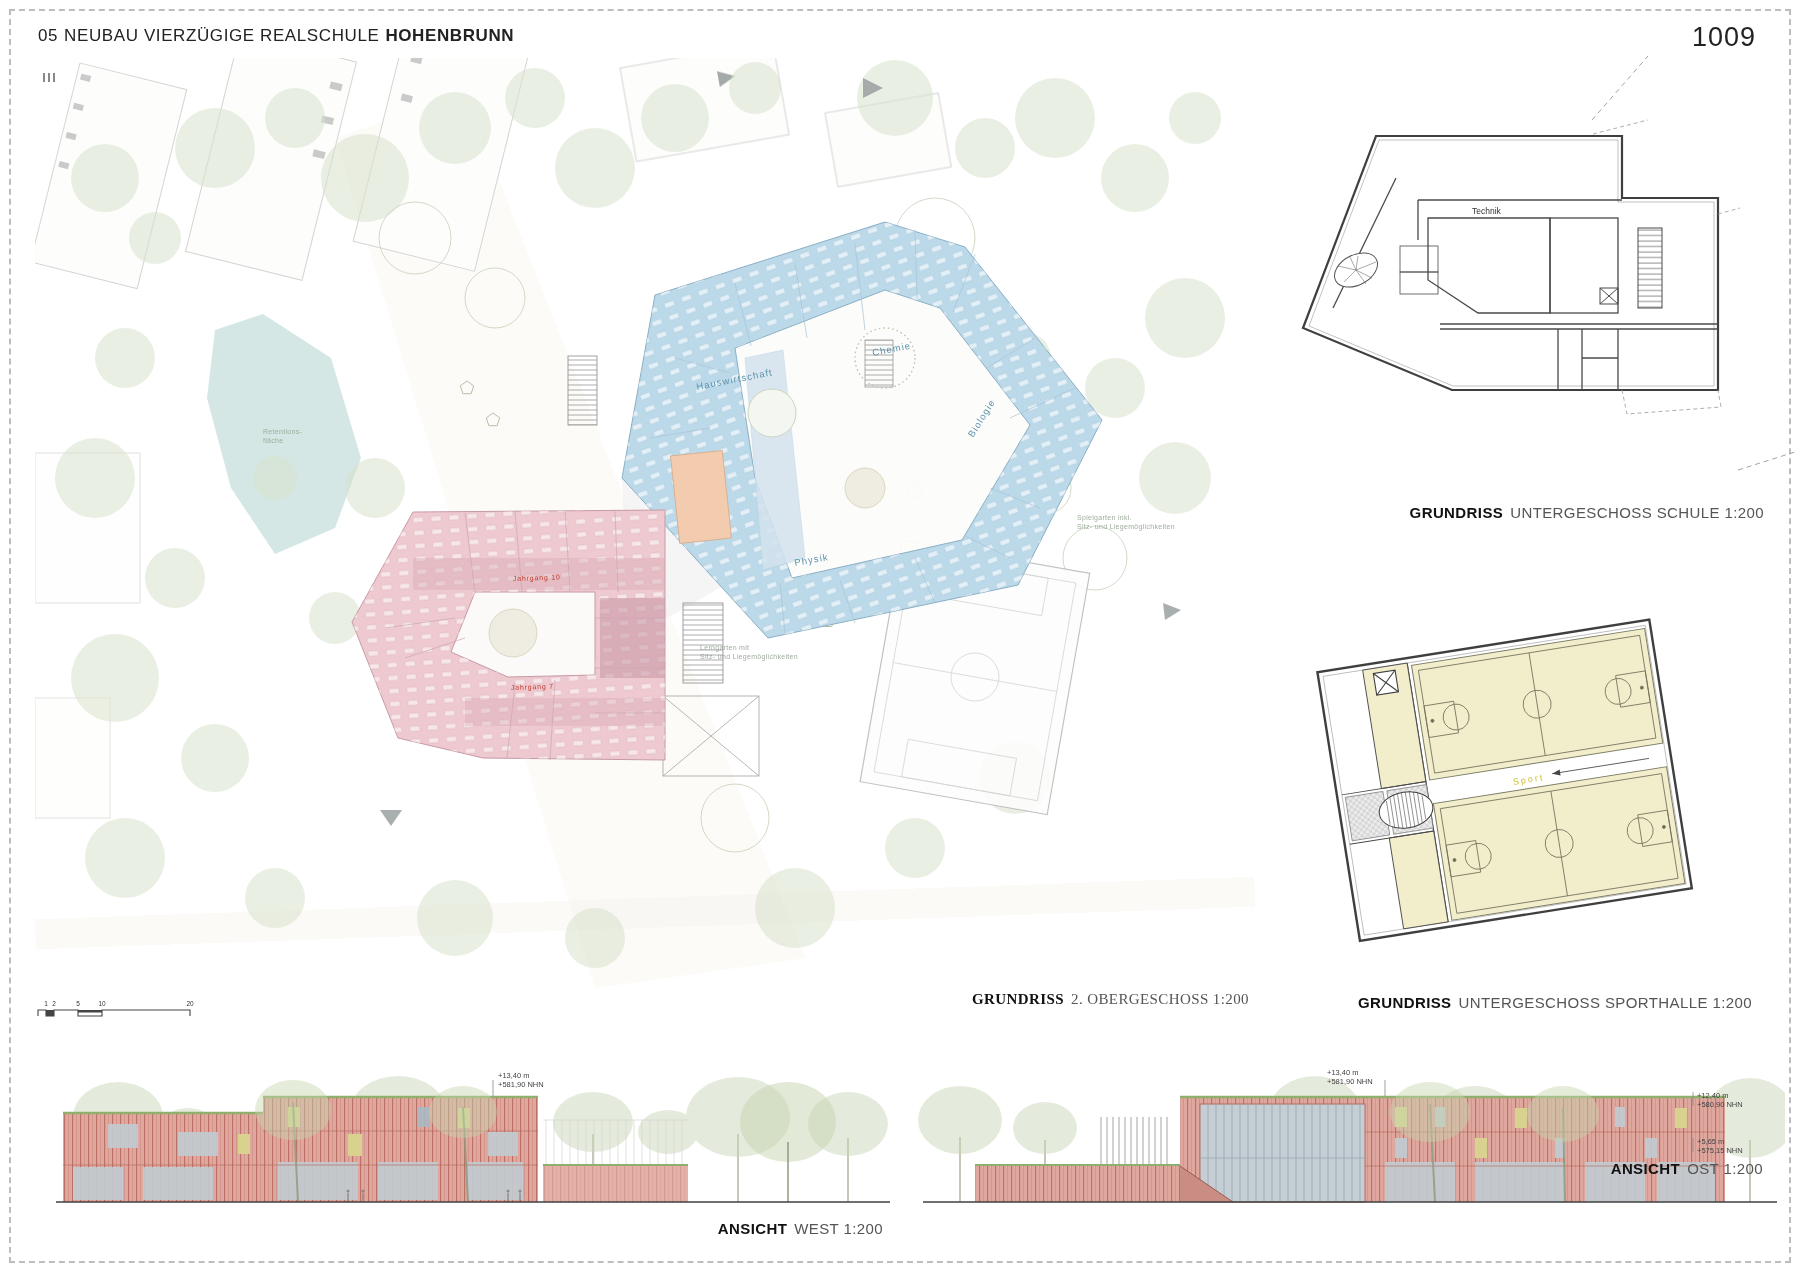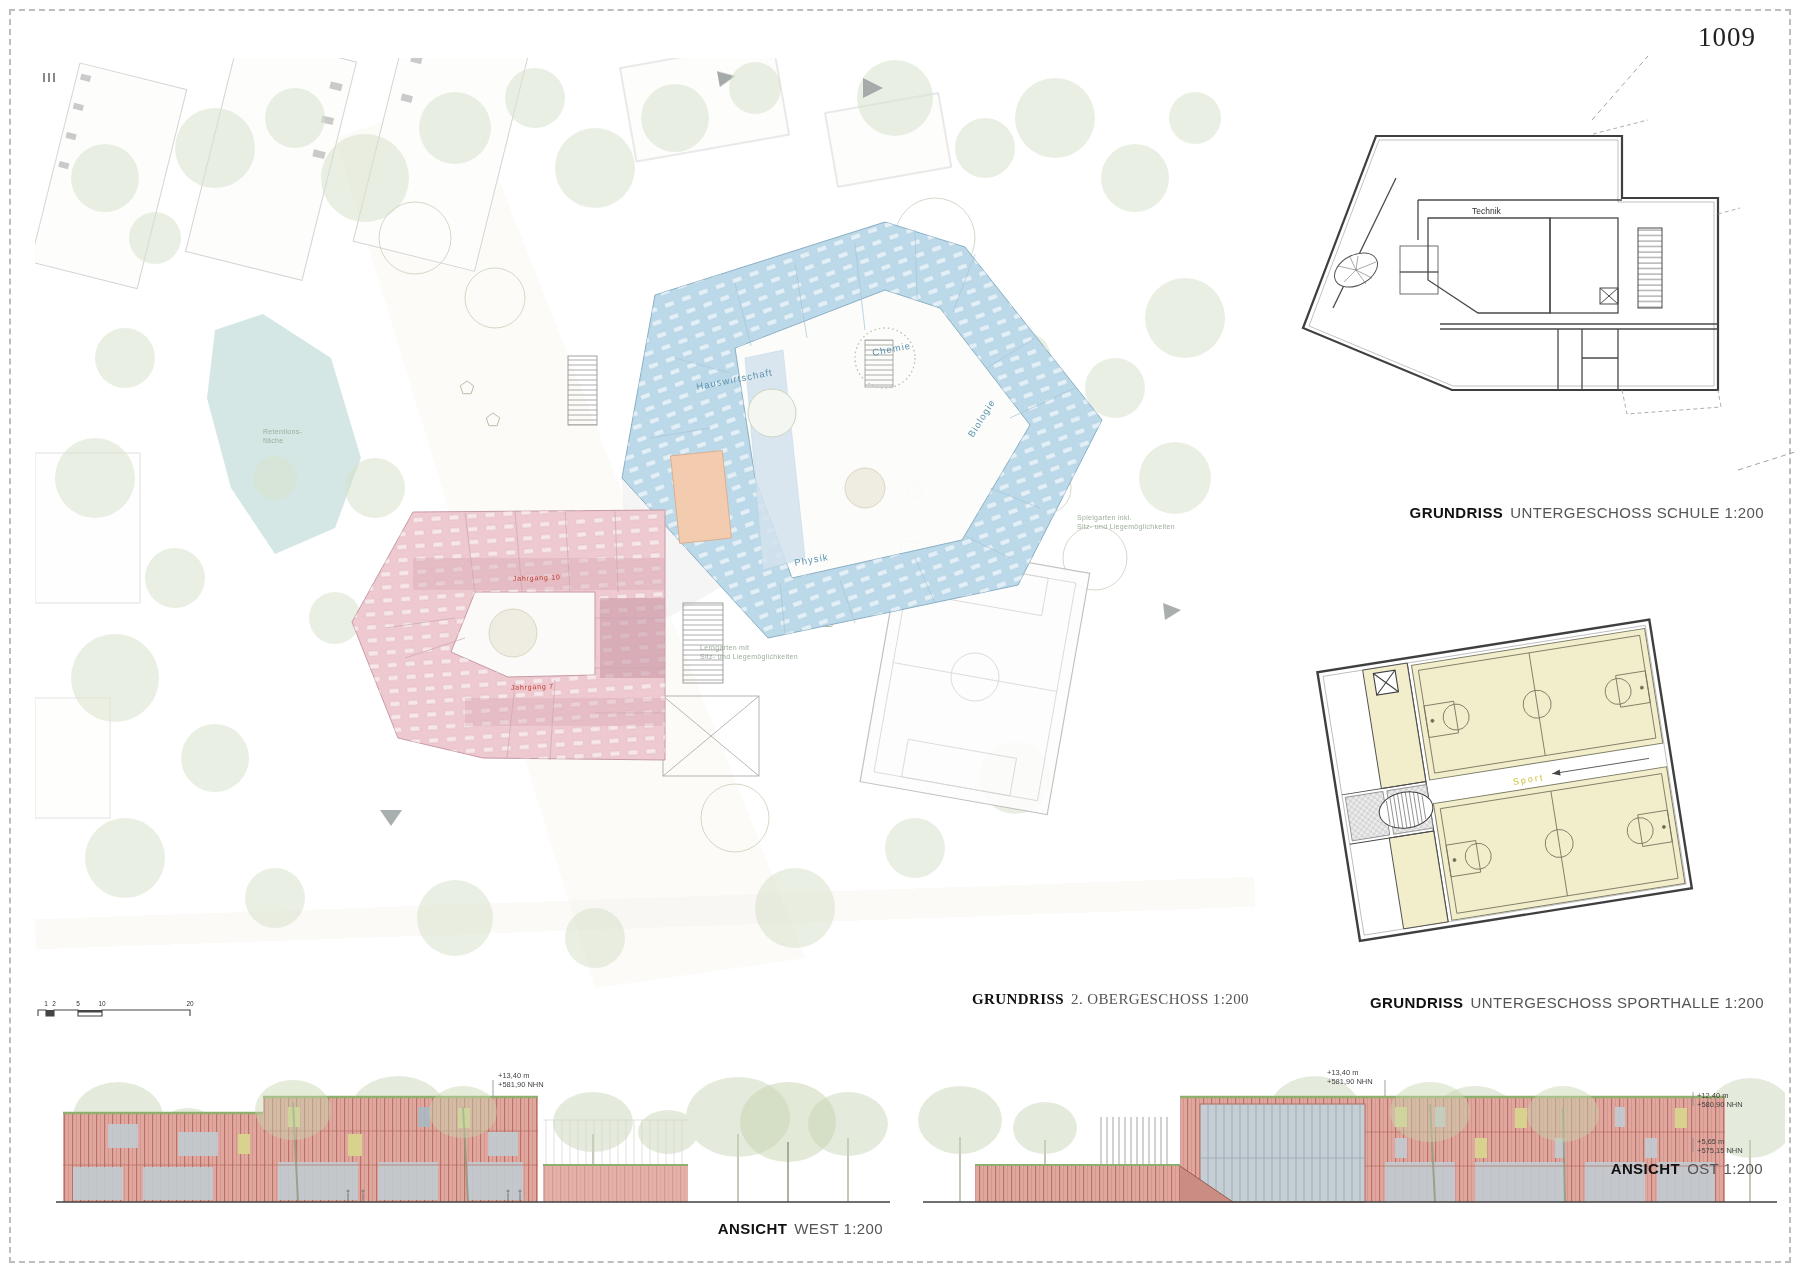--- a/index.html
+++ b/index.html
@@ -2,38 +2,41 @@
 <html><head>
 <meta charset="utf-8">
 <style>
   html,body{margin:0;padding:0;background:#fff;}
   .sheet{position:relative;width:1800px;height:1272px;background:#ffffff;overflow:hidden;
          font-family:"Liberation Sans",sans-serif;color:#1a1a1a;}
   .cutline{position:absolute;inset:9px;border:2px dashed #bdbdbd;pointer-events:none;}
   .title{position:absolute;left:38px;top:26px;font-size:17px;letter-spacing:.6px;color:#222;white-space:nowrap;}
   .title .t-num{margin-right:6px;}
   .title .t-bold{font-weight:700;margin-left:6px;}
-  .sheetnum{position:absolute;right:44px;top:22px;font-size:27px;color:#222;letter-spacing:1px;font-family:Liberation Serif, serif;}
+  .sheetnum{position:absolute;right:44px;top:22px;font-size:27px;color:#222;letter-spacing:1px;}
   .cap{position:absolute;font-size:15px;letter-spacing:.4px;color:#555;white-space:nowrap;}
   .cap b{color:#111;font-weight:700;margin-right:7px;}
   svg{position:absolute;overflow:hidden;}
   .svg-site{left:35px;top:58px;}
   .svg-scale{left:36px;top:994px;}
   .svg-schule{left:1300px;top:118px;}
   .svg-sport{left:1285px;top:605px;}
   .svg-west{left:48px;top:1062px;}
   .svg-ost{left:915px;top:1062px;}
   .svg-leaders{left:0;top:0;pointer-events:none;}
 </style>
 </head>
 <body>
 
 <div class="sheet">
   <div class="cutline"></div>
 
+  <div class="title">
+    <span class="t-num">05</span><span>NEUBAU VIERZÜGIGE REALSCHULE</span><span class="t-bold">HOHENBRUNN</span>
+  </div>
   <div class="sheetnum">1009</div>
 
   <svg class="svg-site" width="1220" height="935" viewBox="0 0 1220 935">
     <defs>
       <pattern id="furnB" width="18" height="13" patternUnits="userSpaceOnUse" patternTransform="rotate(-20)">
         <rect x="3" y="4" width="10" height="5" rx="0.5" fill="#ffffff" stroke="#9dbecf" stroke-width="0.5"></rect>
       </pattern>
       <pattern id="furnP" width="18" height="13" patternUnits="userSpaceOnUse" patternTransform="rotate(-4)">
         <rect x="3" y="4" width="10" height="5" rx="0.5" fill="#ffffff" stroke="#c9a3ac" stroke-width="0.5"></rect>
       </pattern>
@@ -599,21 +602,21 @@
       <line x1="1738" y1="470" x2="1795" y2="452"></line>
     </g>
   </svg>
 
   <div class="cap" style="right:551px;top:991px;font-family:Liberation Serif, serif;">
     <b>GRUNDRISS</b><span>2. OBERGESCHOSS 1:200</span>
   </div>
   <div class="cap" style="right:36px;top:504px;">
     <b>GRUNDRISS</b><span>UNTERGESCHOSS SCHULE 1:200</span>
   </div>
-  <div class="cap" style="right:36px;top:994px;">
+  <div class="cap" style="right:48px;top:994px;">
     <b>GRUNDRISS</b><span>UNTERGESCHOSS SPORTHALLE 1:200</span>
   </div>
   <div class="cap" style="right:917px;top:1220px;text-align:right;">
     <b>ANSICHT</b><span>WEST 1:200</span>
   </div>
   <div class="cap" style="right:37px;top:1160px;">
     <b>ANSICHT</b><span>OST 1:200</span>
   </div>
 </div>
 

